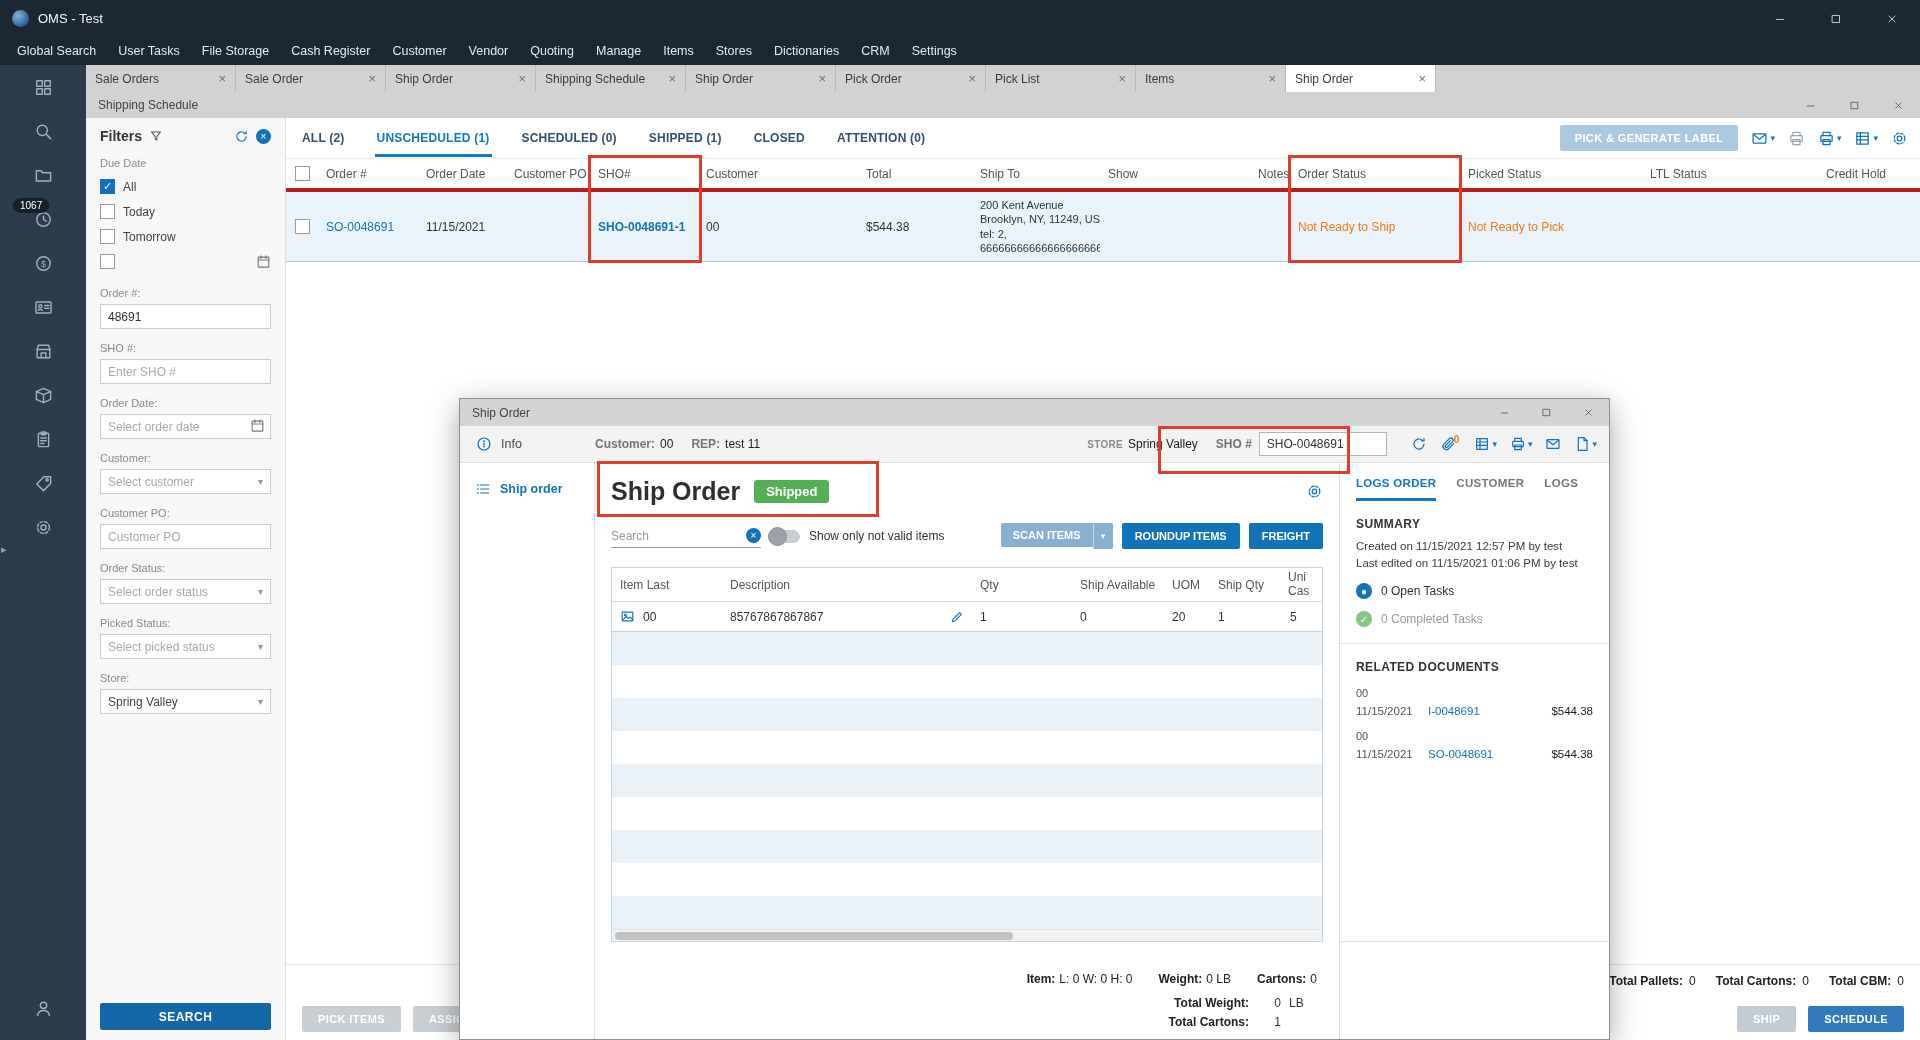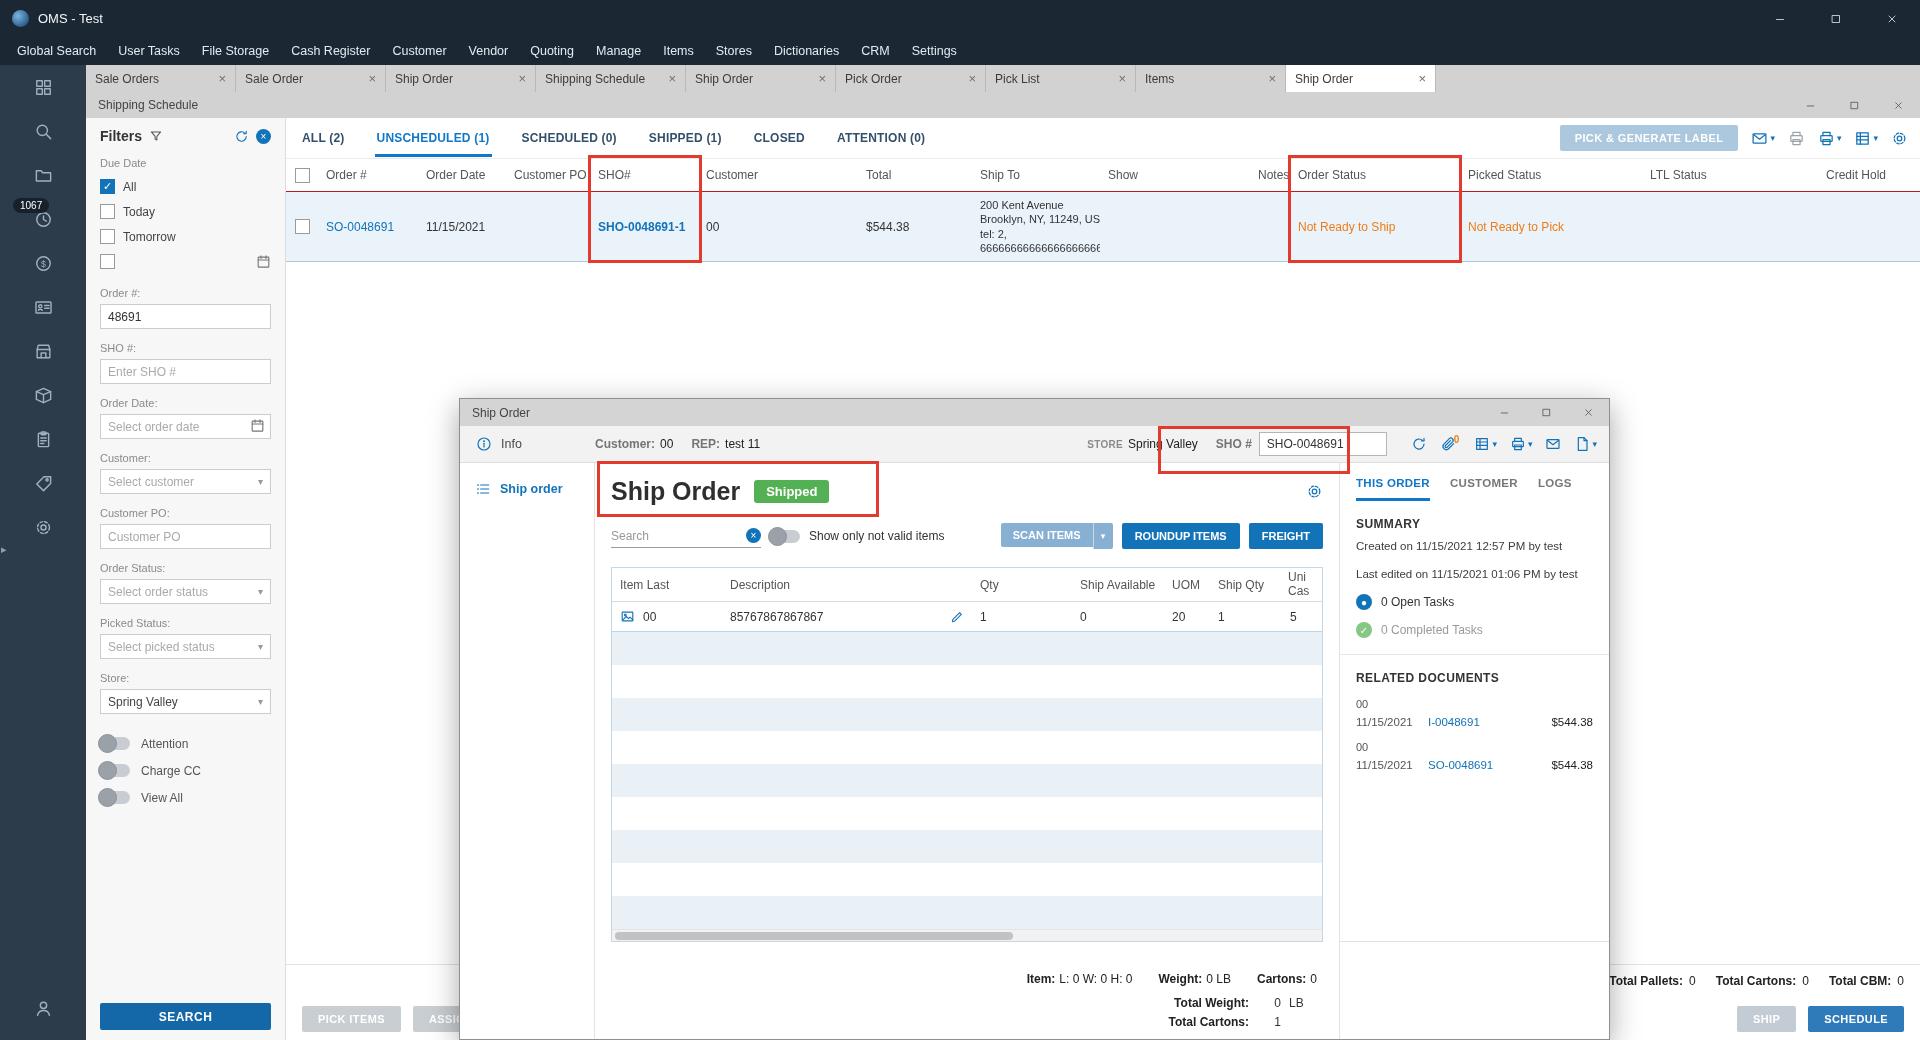--- a/index.html
+++ b/index.html
@@ -84,21 +84,21 @@
           padding:12px 2px 9px; border-bottom:3px solid transparent; }
   .stab.active { color:#1177c8; border-bottom-color:#1177c8; }
   .sr-right { margin-left:auto; display:flex; align-items:center; gap:13px; }
   .pick-gen { height:26px; padding:0 15px; background:#abc8de; color:#fff; font-size:11px; font-weight:bold;
               letter-spacing:.4px; display:flex; align-items:center; border-radius:2px; }
   .tool-ic { display:flex; align-items:center; gap:2px; color:#1273b8; }
   .tool-ic.gray { color:#9aa4ad; }
   .caret { font-size:9px; }
 
   .grid { display:grid; grid-template-columns:32px 100px 88px 84px 108px 160px 114px 128px 150px 40px 170px 182px 176px 1fr; }
-  .thead { border-top:1px solid #ececec; border-bottom:1px solid #b91c1c; height:34px; }
+  .thead { border-top:1px solid #ececec; border-bottom:4px solid #b91c1c; height:34px; }
   .th { display:flex; align-items:center; padding:0 8px; font-size:12px; color:#555; overflow:hidden; white-space:nowrap; }
   .trow { background:#eaf3fa; border-bottom:1px solid #aacbe3; min-height:70px; }
   .td { padding:6px 8px; font-size:12px; color:#333; overflow:hidden; display:flex; align-items:center; }
   .td.top { align-items:flex-start; }
   .link { color:#1273b8; }
   .sho-link { color:#1273b8; font-weight:bold; }
   .shipto { font-size:11px; line-height:1.3; color:#333; }
   .orange { color:#ee7d17; }
   .cellchk { display:flex; align-items:center; justify-content:center; }
 
@@ -478,34 +478,20 @@
       <span>Select picked status</span>
       <span class="caret">▾</span>
     </div>
 
     <div class="f-label">Store:</div>
     <div class="f-select filled">
       <span>Spring Valley</span>
       <span class="caret">▾</span>
     </div>
 
-    <div class="f-toggles">
-      <div class="tgl-row">
-        <span class="tgl"></span>
-        <span class="tgl-label">Attention</span>
-      </div>
-      <div class="tgl-row">
-        <span class="tgl"></span>
-        <span class="tgl-label">Charge CC</span>
-      </div>
-      <div class="tgl-row">
-        <span class="tgl"></span>
-        <span class="tgl-label">View All</span>
-      </div>
-    </div>
 
     <div class="search-btn">SEARCH</div>
   </aside>
 
   <div class="sw-main">
     <div class="status-row">
       <span class="stab">ALL (2)</span>
       <span class="stab active">UNSCHEDULED (1)</span>
       <span class="stab">SCHEDULED (0)</span>
       <span class="stab">SHIPPED (1)</span>
@@ -810,28 +796,28 @@
             <span class="blbl">Total Cartons:</span>
             <span class="v">1</span>
             <span class="u"></span>
           </div>
         </div>
       </div>
     </div>
 
     <aside class="m-side">
       <div class="side-tabs">
-        <span class="side-tab active">THIS ORDER</span>
+        <span class="side-tab active">LOGS ORDER</span>
         <span class="side-tab">CUSTOMER</span>
         <span class="side-tab">LOGS</span>
       </div>
       <div class="side-sec">
         <div class="side-title">SUMMARY</div>
         <div class="side-line">Created on 11/15/2021 12:57 PM by test</div>
-        <div class="side-line" style="margin-top:12px;">Last edited on 11/15/2021 01:06 PM by test</div>
+        <div class="side-line" style="margin-top:1px;">Last edited on 11/15/2021 01:06 PM by test</div>
         <div class="task-row">
           <span class="task-ic blue">●</span>
           <span class="task-t">0 Open Tasks</span>
         </div>
         <div class="task-row">
           <span class="task-ic green">✓</span>
           <span class="task-t muted">0 Completed Tasks</span>
         </div>
       </div>
       <div class="side-div"></div>

